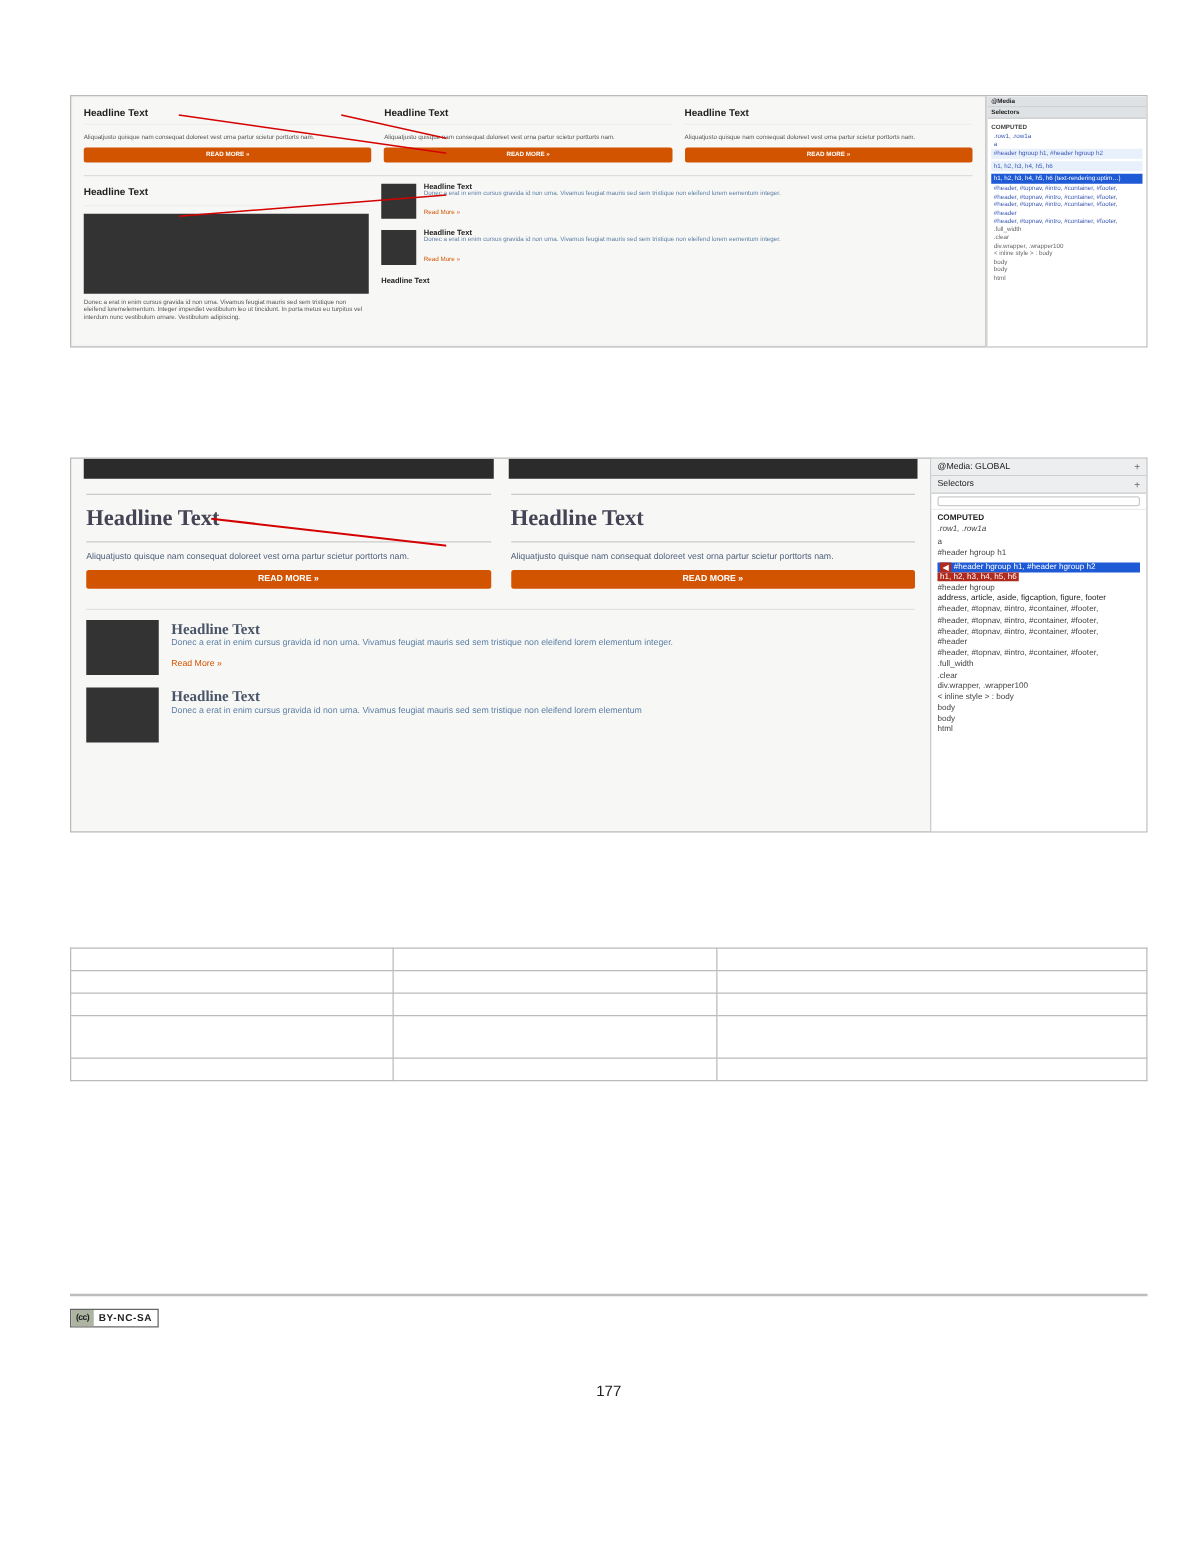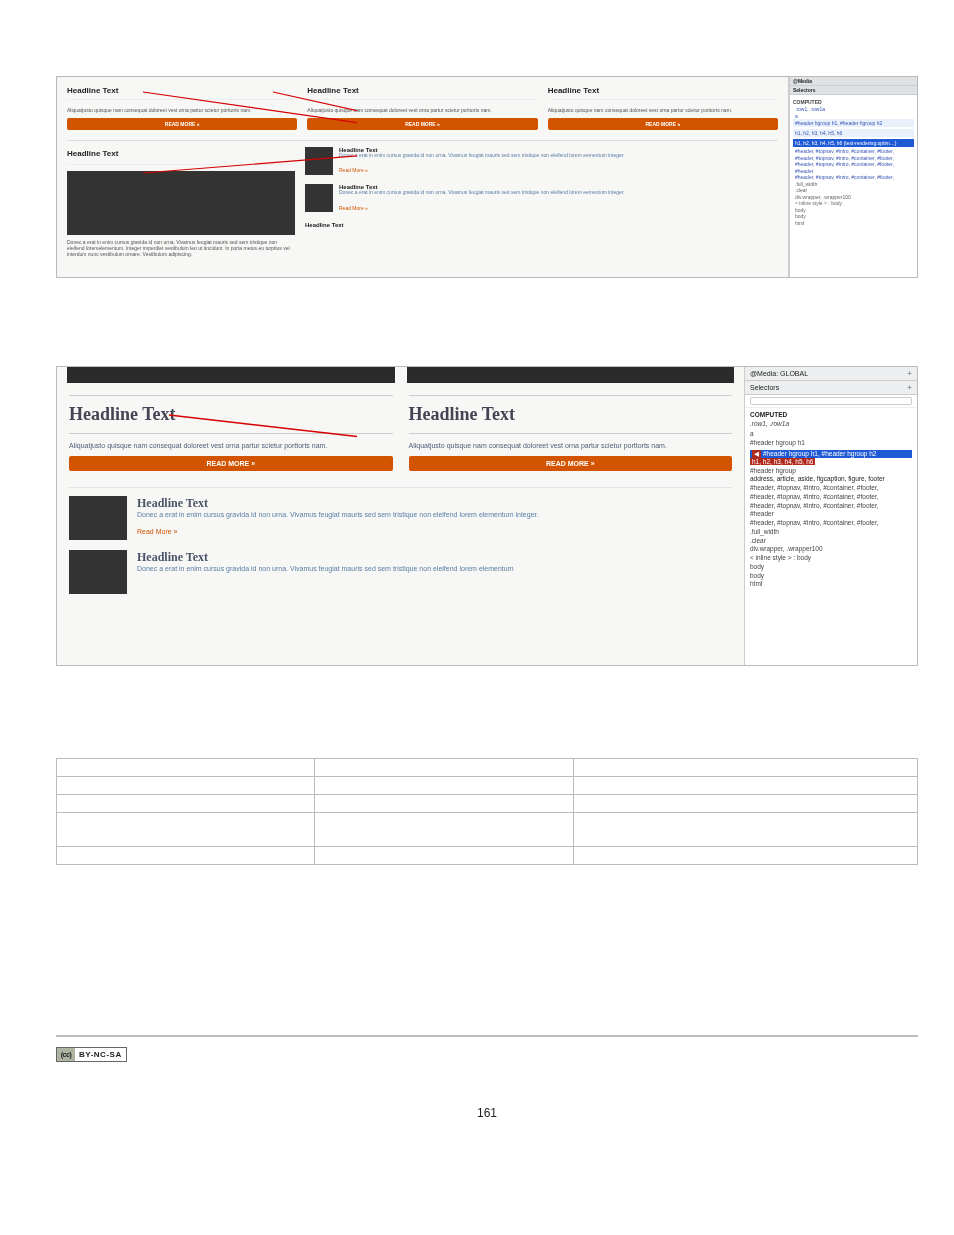--- a/index.html
+++ b/index.html
@@ -313,14 +313,14 @@
   </tbody>
     </table>
 
   
   <div class="hr"></div>
   <div class="cc">
     <div class="cc-left">(cc)</div>
     <div class="cc-right">BY-NC-SA</div>
   </div>
 
-  <div class="pagenum">161</div>
+  <div class="pagenum">177</div>
 </div>
 
 </body></html>

